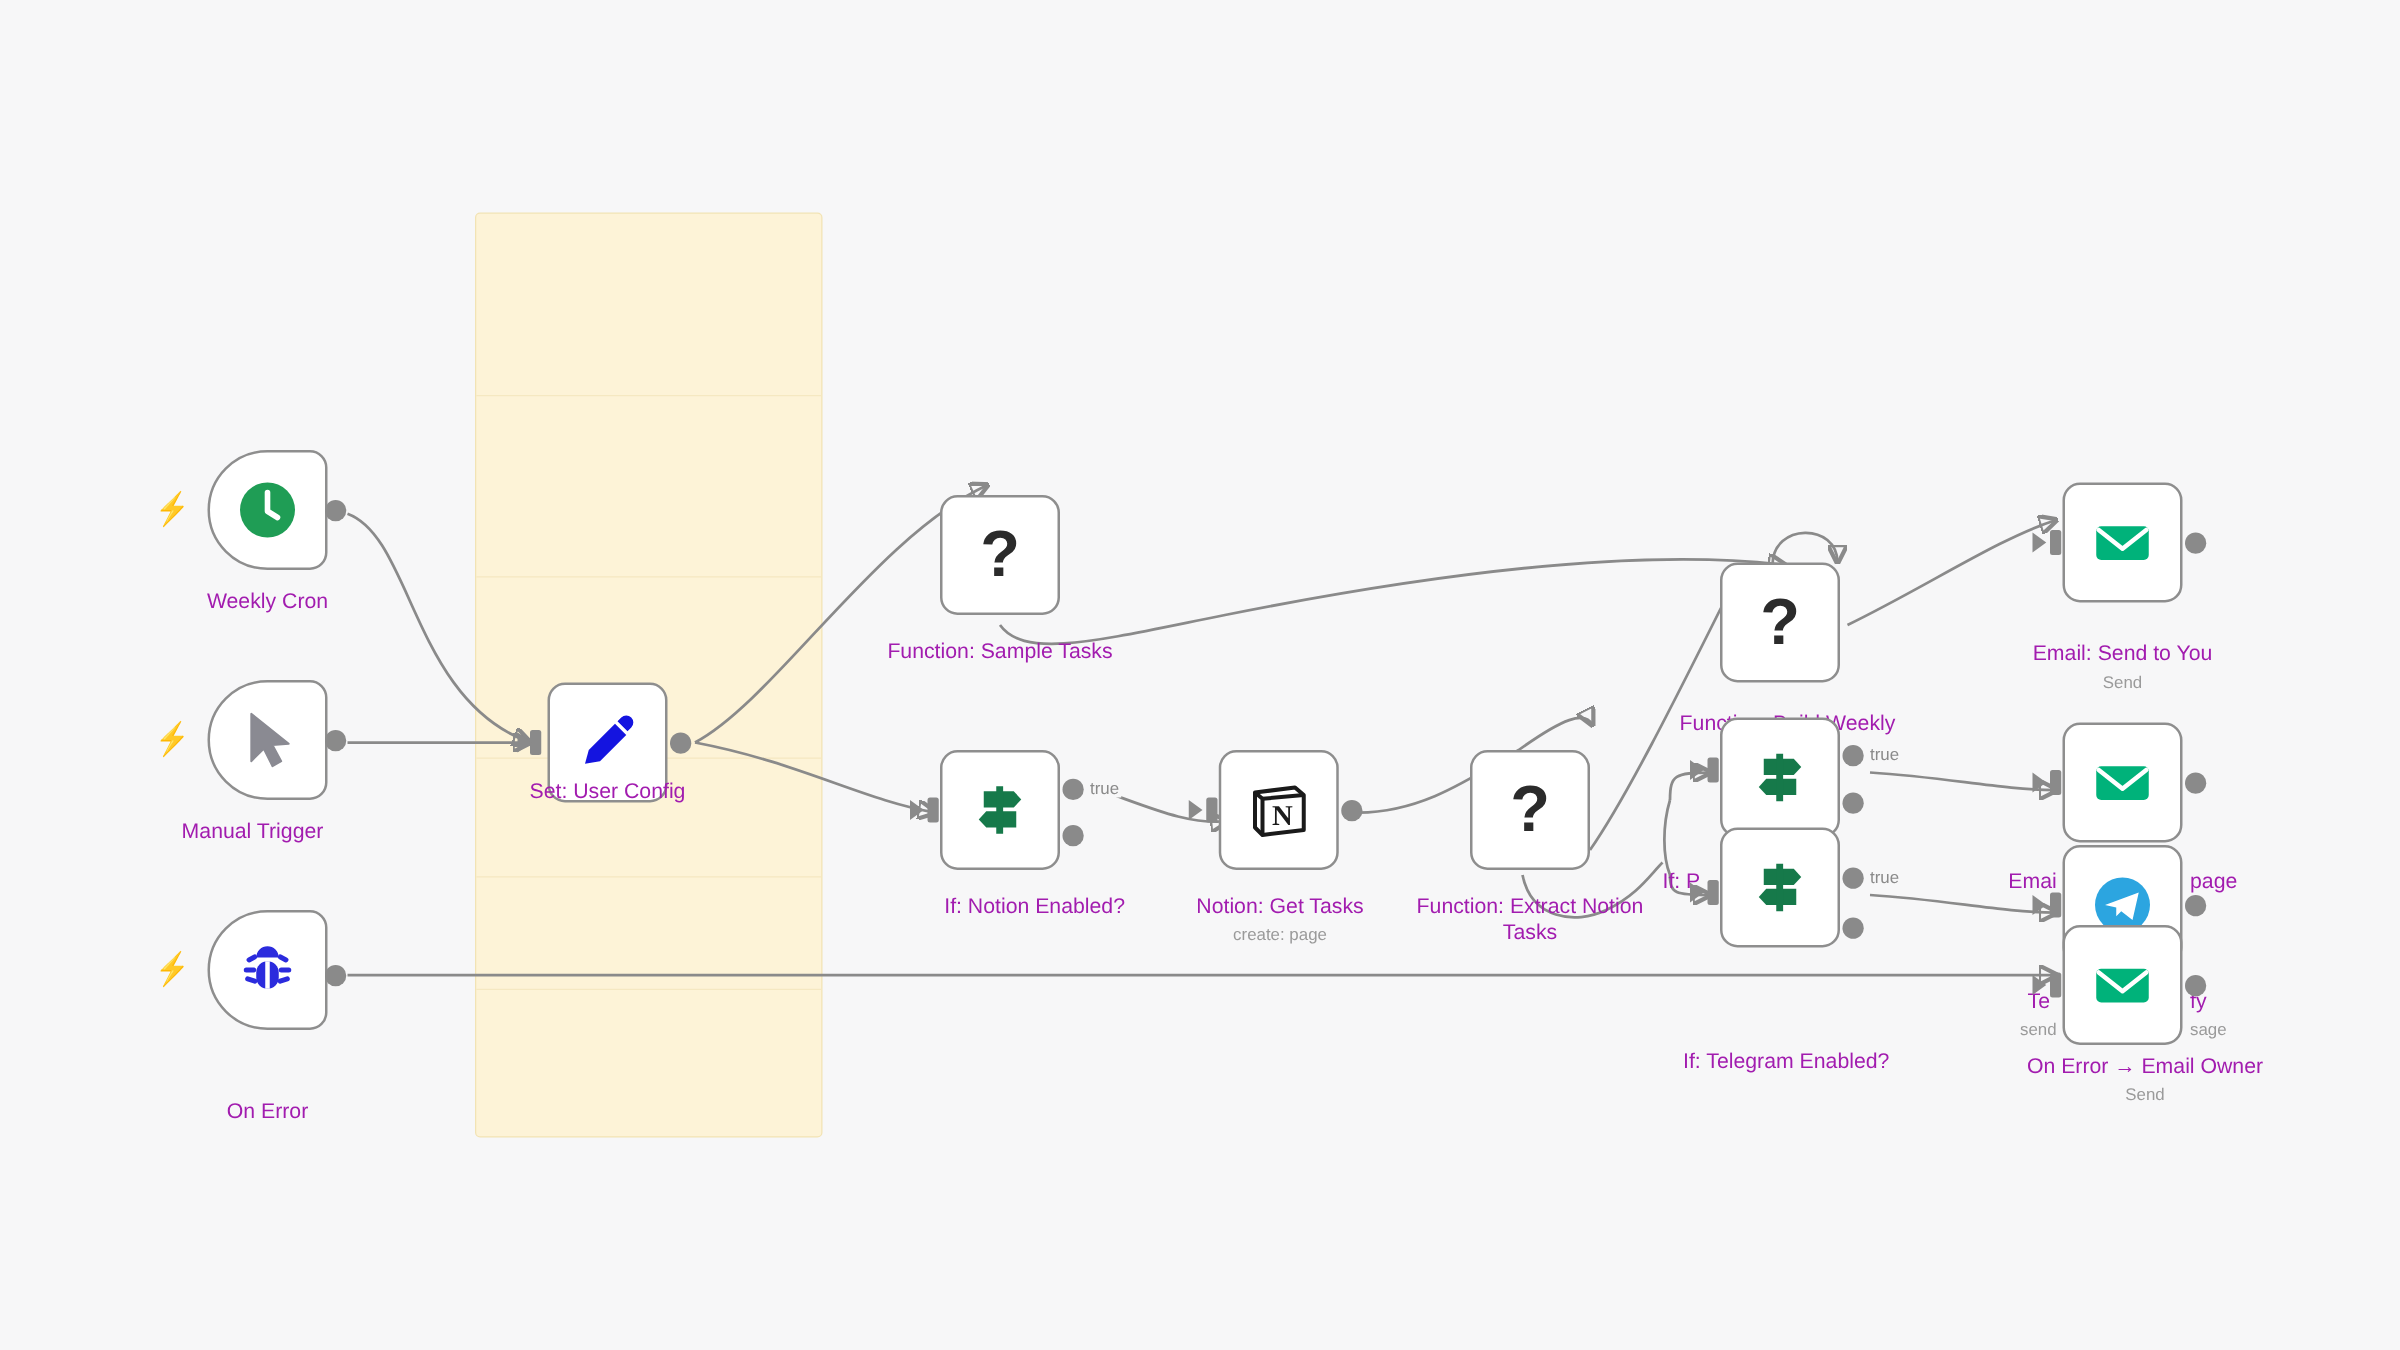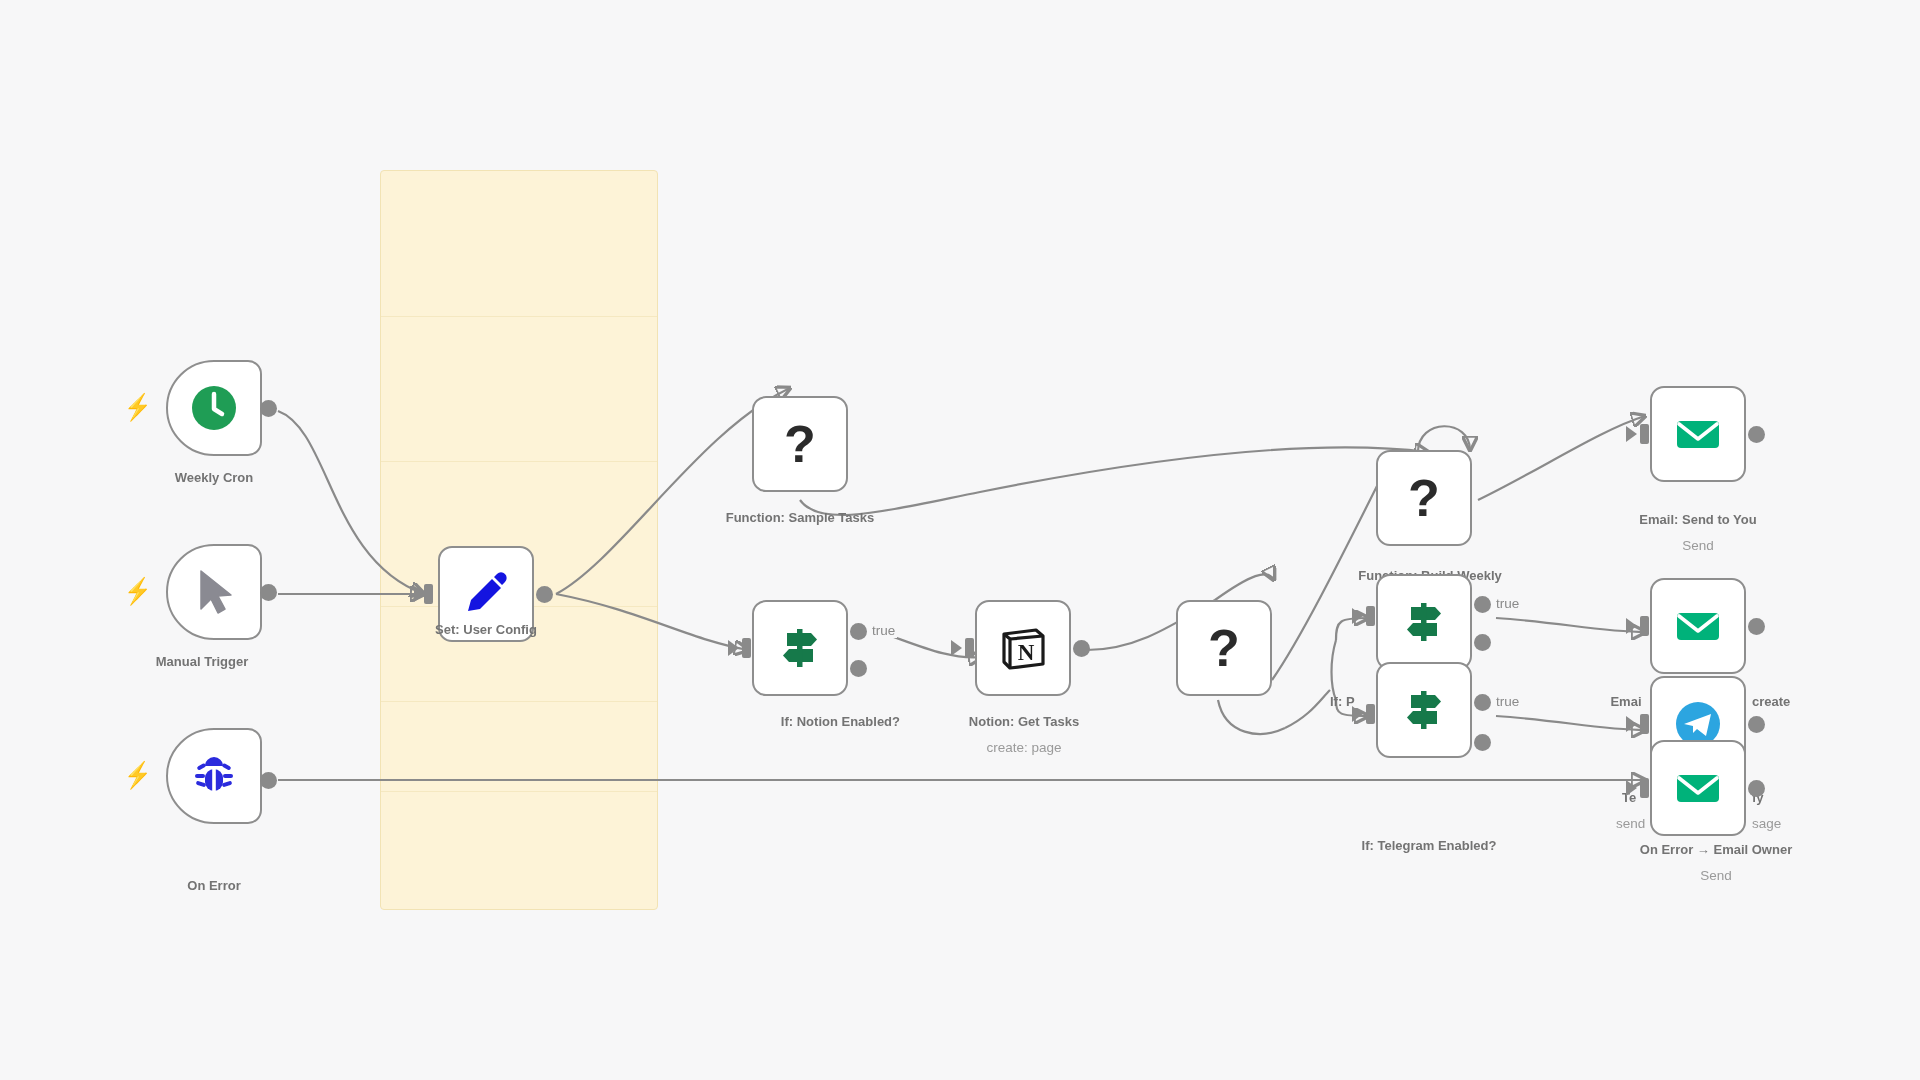--- a/index.html
+++ b/index.html
@@ -82,23 +82,23 @@
     font-size: 52px;
     font-weight: bold;
     color: #2b2b2b;
     line-height: 1;
   }
 
   
   .caption {
     position: absolute;
     text-align: center;
-    font-size: 13px;
-    color: #737373;
-    font-weight: bold;
+    font-size: 17px;
+    color: #a21caf;
+    font-weight: normal;
     white-space: nowrap;
     line-height: 1.25;
   }
   .caption.wrap { white-space: normal; }
   .subcaption {
     position: absolute;
     text-align: center;
     font-size: 13.5px;
     color: #9a9a9a;
     font-weight: normal;
@@ -298,20 +298,21 @@
   </div>
   <div class="arrowhead" style="left:951px; top:640px;"></div>
   <div class="inport" style="left:965px; top:638px;"></div>
   <div class="dot" style="left:1073px; top:640px;"></div>
   <div class="caption" style="left:946px; top:714px; width:156px;">Notion: Get Tasks</div>
   <div class="subcaption" style="left:946px; top:740px; width:156px;">create: page</div>
 
   <div class="node" style="left:1176px; top:600px;">
     <span class="glyph qmark">?</span>
   </div>
+  <div class="caption wrap" style="left:1110px; top:714px; width:228px;">Function: Extract Notion Tasks</div>
 
   <div class="node" style="left:1376px; top:450px;">
     <span class="glyph qmark">?</span>
   </div>
   <div class="caption" style="left:1330px; top:568px; width:200px;">Function: Build Weekly</div>
 
   <div class="node" style="left:1376px; top:574px;">
     <span class="glyph">
       <svg width="54" height="54" viewBox="0 0 54 54">
         <g fill="#16794a">
@@ -355,21 +356,21 @@
       </svg>
     </span>
   </div>
   <div class="arrowhead" style="left:1626px; top:426px;"></div>
   <div class="inport" style="left:1640px; top:424px;"></div>
   <div class="dot" style="left:1748px; top:426px;"></div>
   <div class="caption" style="left:1608px; top:512px; width:180px;">Email: Send to You</div>
   <div class="subcaption" style="left:1608px; top:538px; width:180px;">Send</div>
 
   <div class="caption" style="left:1596px; top:694px; width:60px; text-align:center;">Emai</div>
-  <div class="caption" style="left:1752px; top:694px; width:80px; text-align:left;">create</div>
+  <div class="caption" style="left:1752px; top:694px; width:80px; text-align:left;">page</div>
   <div class="node" style="left:1650px; top:578px;">
     <span class="glyph">
       <svg width="54" height="54" viewBox="0 0 54 54">
         <rect x="6" y="14" width="42" height="27" rx="4" fill="#00b27a"></rect>
         <path d="M 8 17 L 27 32 L 46 17" fill="none" stroke="#ffffff" stroke-width="3.6" stroke-linecap="round" stroke-linejoin="round"></path>
       </svg>
     </span>
   </div>
   <div class="arrowhead" style="left:1626px; top:618px;"></div>
   <div class="inport" style="left:1640px; top:616px;"></div>

